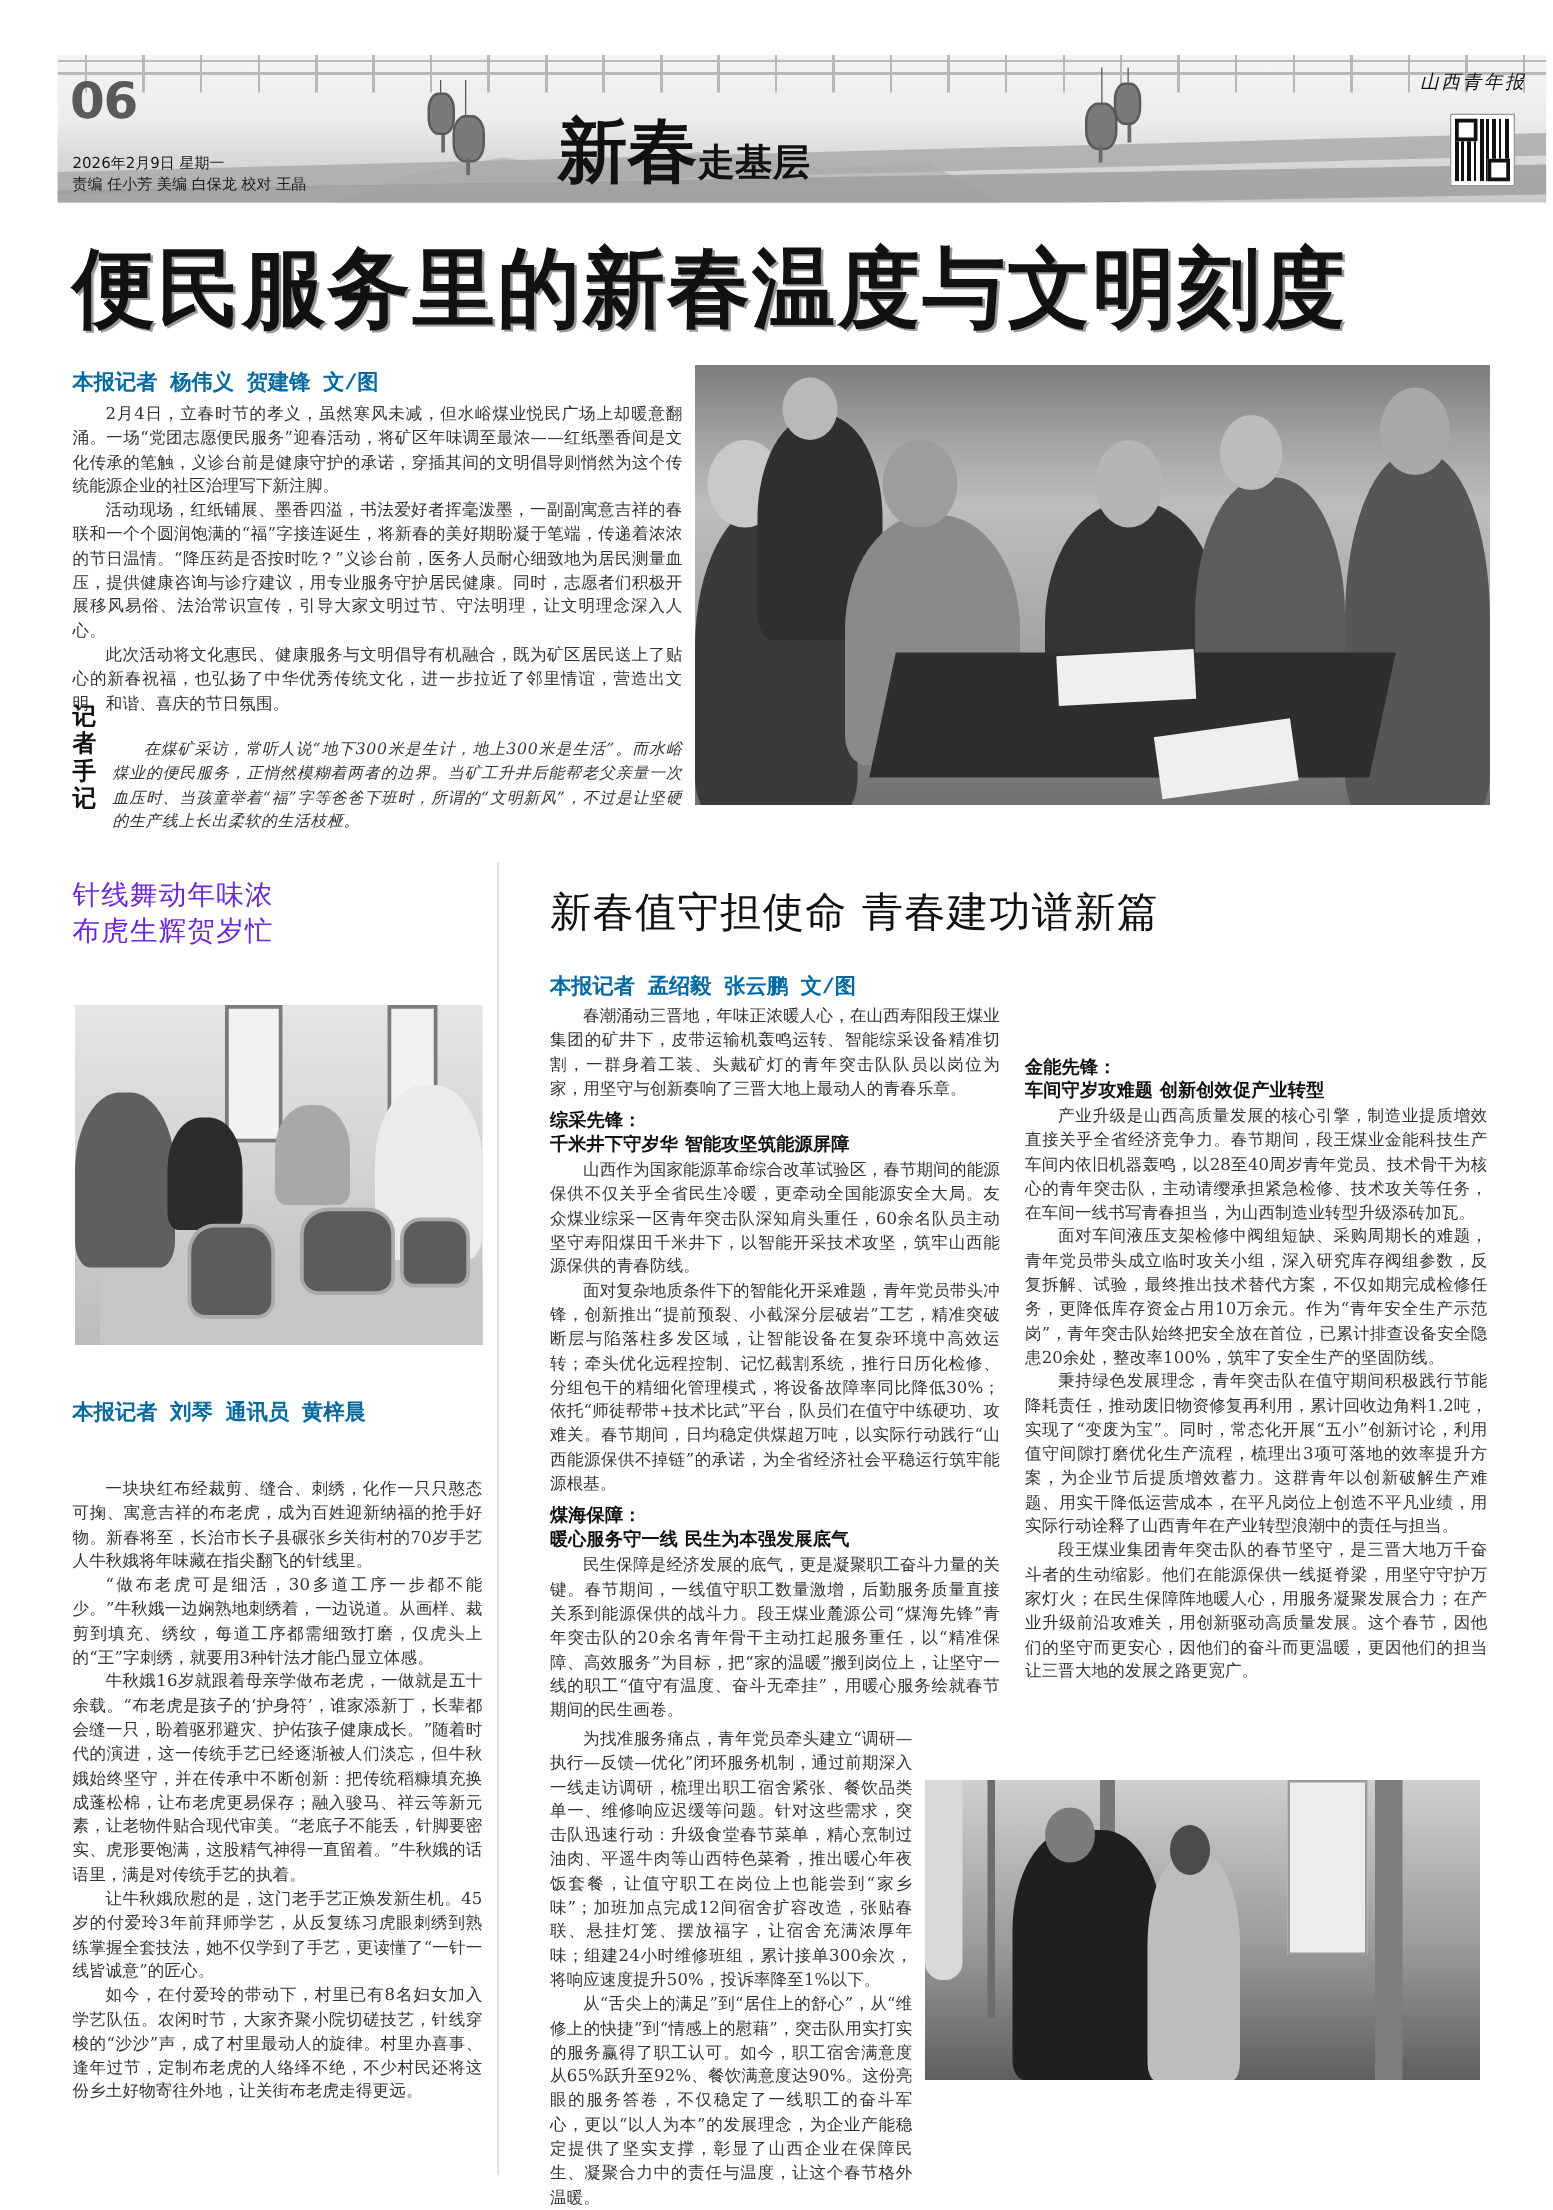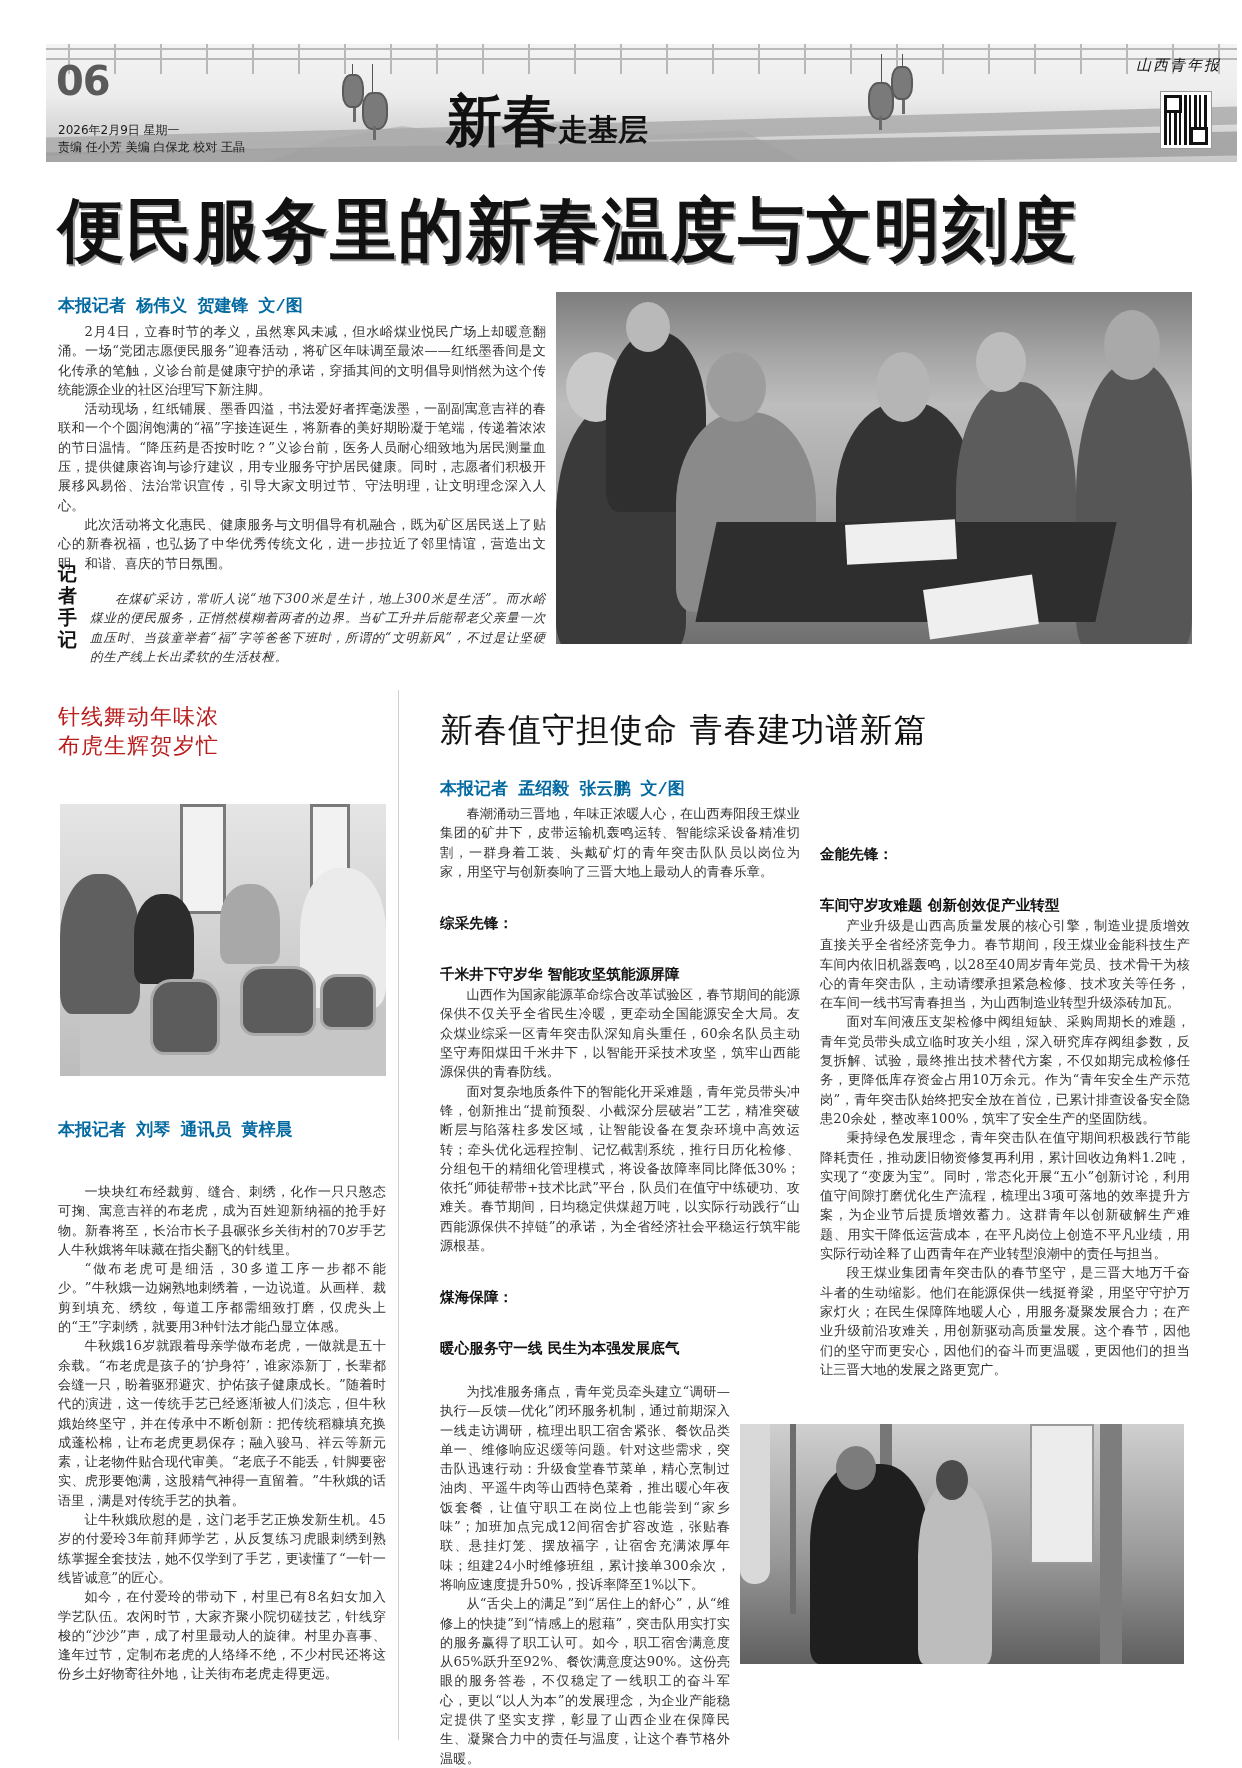--- a/index.html
+++ b/index.html
@@ -135,34 +135,34 @@
   .note-text {
     position: absolute; left: 90px; top: 564px; width: 456px;
     font-family: "DejaVu Serif", serif; font-style: italic;
     font-size: 12.6px; line-height: 19.4px; color: #333; text-align: justify; letter-spacing: 0.6px; margin-top: 25px;
   }
   .note-text p { text-indent: 2em; }
 
   .side-title {
     position: absolute; left: 58px; top: 702px; width: 300px;
     font-family: "DejaVu Sans", "Liberation Sans", sans-serif;
-    font-size: 22px; line-height: 29px; color: #b91c1c; letter-spacing: 1px;
+    font-size: 22px; line-height: 29px; color: #6d28d9; letter-spacing: 1px;
   }
 
   .story-title {
     position: absolute; left: 440px; top: 708px;
     font-family: "DejaVu Sans", "Liberation Sans", sans-serif;
     font-size: 33px; color: #111; letter-spacing: 1px;
   }
 
   .subhead {
     font-family: "DejaVu Serif", serif; font-weight: bold; font-size: 14.5px; line-height: 19px; color: #111;
     margin: 6px 0 2px 0;
   }
-  .subhead span { display: block; margin-top: 32px; }
+  .subhead span { display: block; }
 
   .col-rule { position: absolute; background: #cfcfcf; width: 1px; }
 </style>
 </head>
 <body>
 
 <div class="masthead">
   <div class="lattice"></div>
   <div class="mountain1"></div>
   <div class="band1"></div>
@@ -262,20 +262,21 @@
   <div class="subhead">
     <span>综采先锋：</span>
     <span>千米井下守岁华 智能攻坚筑能源屏障</span>
   </div>
   <p>山西作为国家能源革命综合改革试验区，春节期间的能源保供不仅关乎全省民生冷暖，更牵动全国能源安全大局。友众煤业综采一区青年突击队深知肩头重任，60余名队员主动坚守寿阳煤田千米井下，以智能开采技术攻坚，筑牢山西能源保供的青春防线。</p>
   <p>面对复杂地质条件下的智能化开采难题，青年党员带头冲锋，创新推出“提前预裂、小截深分层破岩”工艺，精准突破断层与陷落柱多发区域，让智能设备在复杂环境中高效运转；牵头优化远程控制、记忆截割系统，推行日历化检修、分组包干的精细化管理模式，将设备故障率同比降低30%；依托“师徒帮带+技术比武”平台，队员们在值守中练硬功、攻难关。春节期间，日均稳定供煤超万吨，以实际行动践行“山西能源保供不掉链”的承诺，为全省经济社会平稳运行筑牢能源根基。</p>
   <div class="subhead">
     <span>煤海保障：</span>
     <span>暖心服务守一线 民生为本强发展底气</span>
   </div>
+  <p>民生保障是经济发展的底气，更是凝聚职工奋斗力量的关键。春节期间，一线值守职工数量激增，后勤服务质量直接关系到能源保供的战斗力。段王煤业麓源公司“煤海先锋”青年突击队的20余名青年骨干主动扛起服务重任，以“精准保障、高效服务”为目标，把“家的温暖”搬到岗位上，让坚守一线的职工“值守有温度、奋斗无牵挂”，用暖心服务绘就春节期间的民生画卷。</p>
 </div>
 
 <div class="body-text" style="left:440px;top:1382px;width:290px;">
   <p>为找准服务痛点，青年党员牵头建立“调研—执行—反馈—优化”闭环服务机制，通过前期深入一线走访调研，梳理出职工宿舍紧张、餐饮品类单一、维修响应迟缓等问题。针对这些需求，突击队迅速行动：升级食堂春节菜单，精心烹制过油肉、平遥牛肉等山西特色菜肴，推出暖心年夜饭套餐，让值守职工在岗位上也能尝到“家乡味”；加班加点完成12间宿舍扩容改造，张贴春联、悬挂灯笼、摆放福字，让宿舍充满浓厚年味；组建24小时维修班组，累计接单300余次，将响应速度提升50%，投诉率降至1%以下。</p>
   <p>从“舌尖上的满足”到“居住上的舒心”，从“维修上的快捷”到“情感上的慰藉”，突击队用实打实的服务赢得了职工认可。如今，职工宿舍满意度从65%跃升至92%、餐饮满意度达90%。这份亮眼的服务答卷，不仅稳定了一线职工的奋斗军心，更以“以人为本”的发展理念，为企业产能稳定提供了坚实支撑，彰显了山西企业在保障民生、凝聚合力中的责任与温度，让这个春节格外温暖。</p>
 </div>
 
 <div class="body-text" style="left:820px;top:778px;width:370px;">
   <div class="subhead" style="margin-top:66px;">
     <span>金能先锋：</span>

